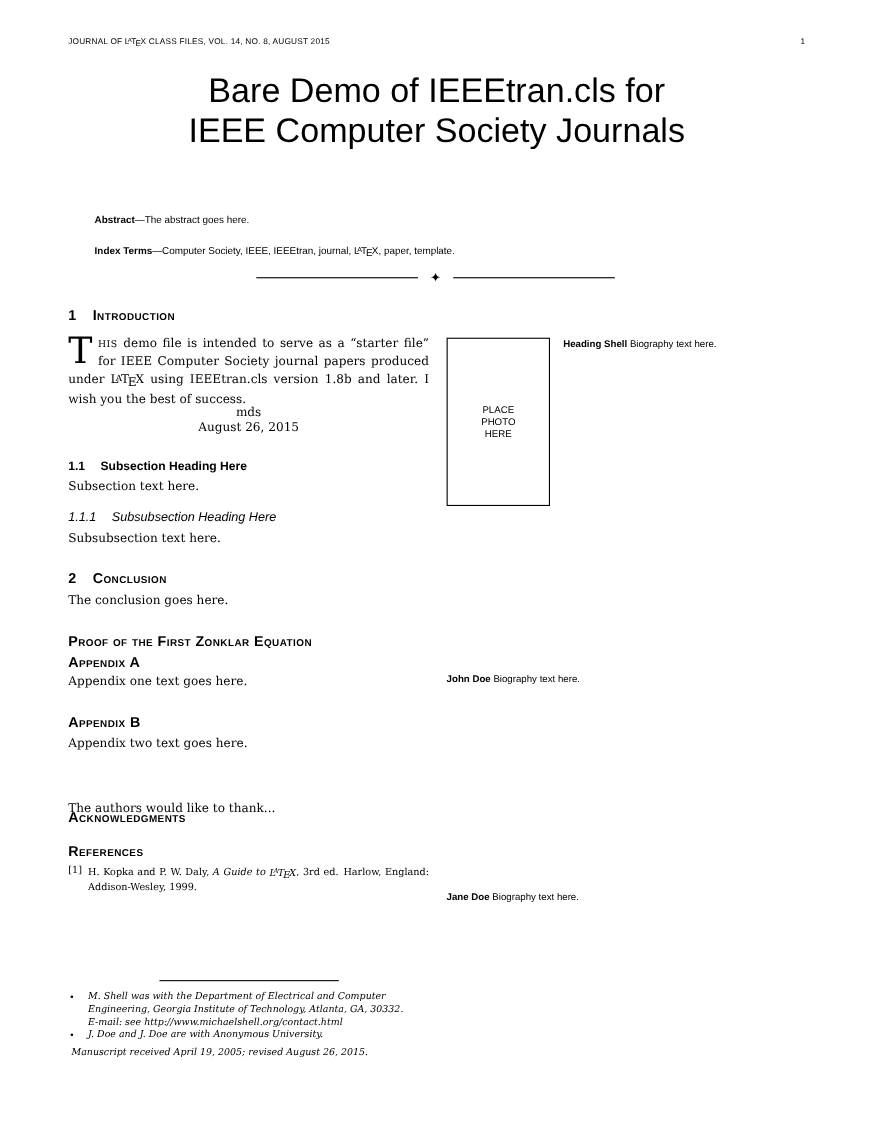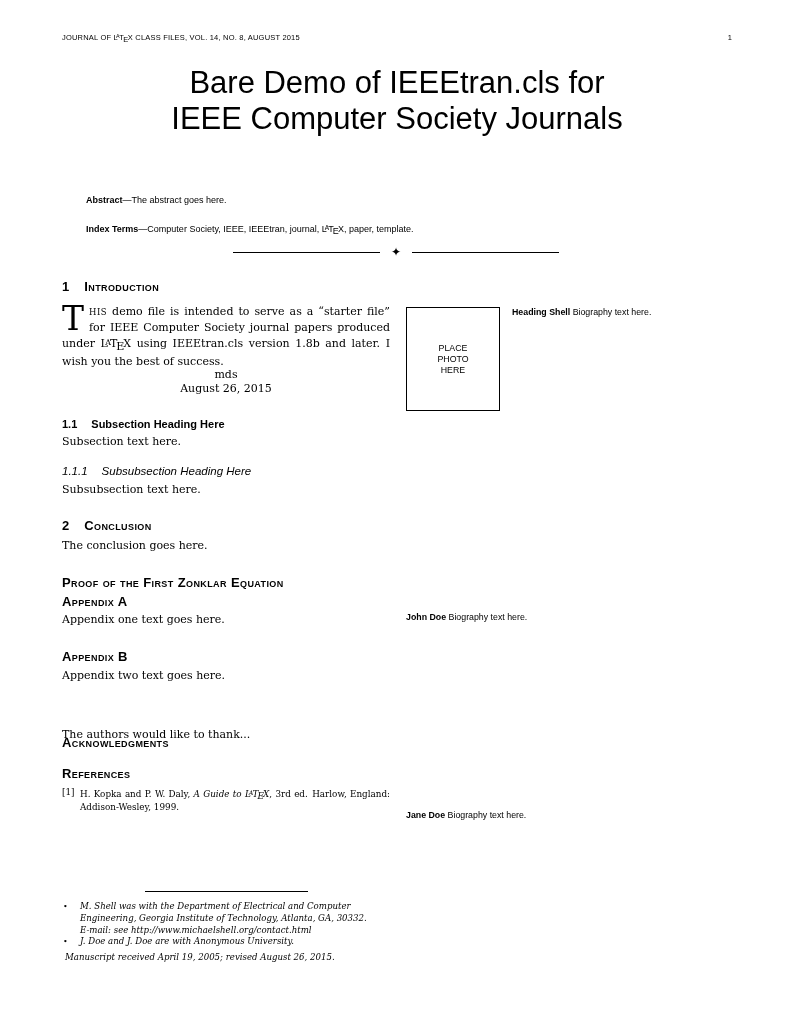--- a/index.html
+++ b/index.html
@@ -81,21 +81,21 @@
   .ref-item { display:flex; }
   .ref-marker { flex:none; width:18px; }
   .ref-body { flex:1; text-align:justify; }
 
   
   .bio {
     position:absolute; left:406px; width:326px;
     font-family:"Liberation Sans", sans-serif; font-size:8.8px; line-height:12px;
   }
   .photo-box {
-    float:left; width:94px; height:104px; border:1px solid #000;
+    float:left; width:94px; height:153px; border:1px solid #000;
     margin-right:12px; margin-top:1px;
     display:flex; flex-direction:column; align-items:center; justify-content:center;
     text-align:left; font-size:8.8px; line-height:11px;
   }
 
   
   .footnote-rule { position:absolute; top:891px; left:145px; width:163px; border-top:1.2px solid #000; }
   .footnotes {
     position:absolute; top:901px; left:63px; width:330px;
     font-style:italic; font-size:8.6px; line-height:11.8px;

